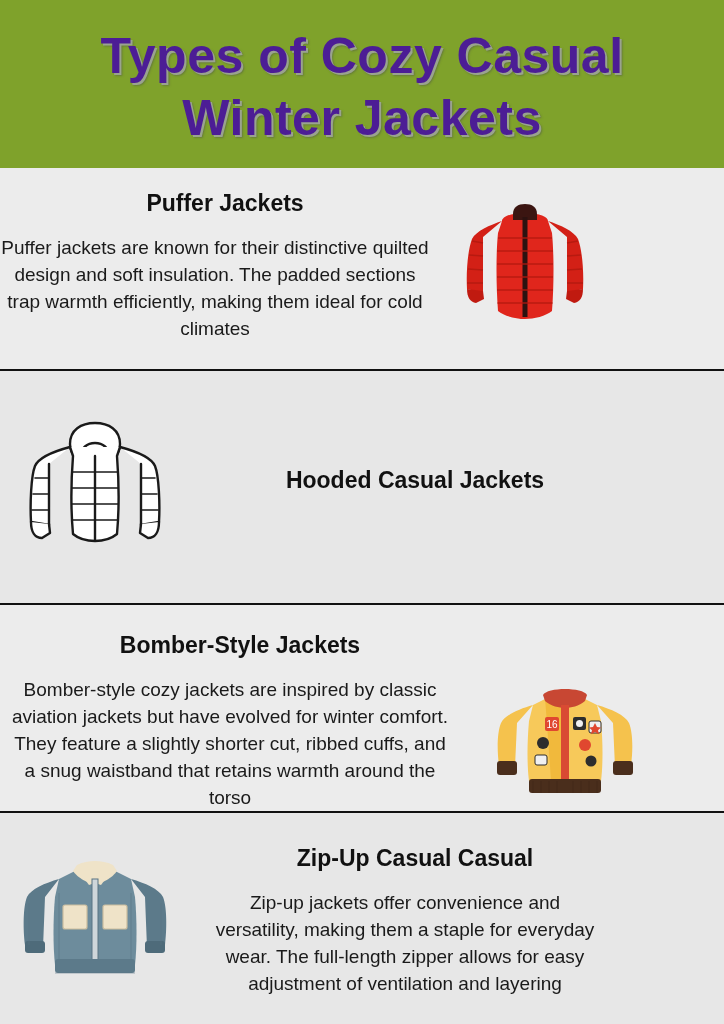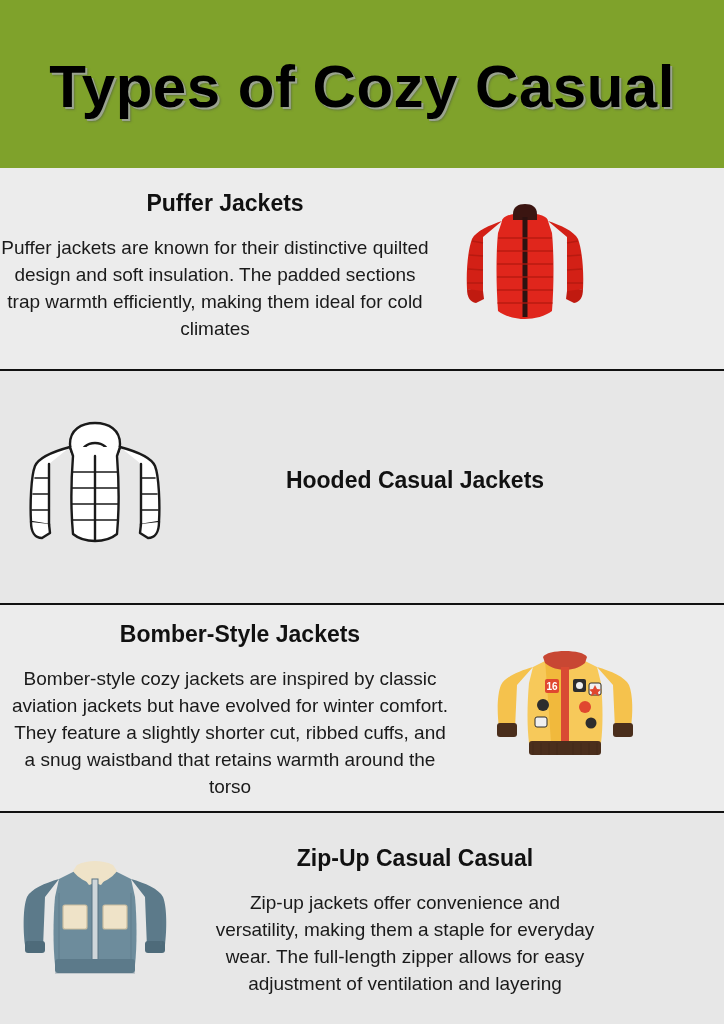--- a/index.html
+++ b/index.html
@@ -22,54 +22,53 @@
   .header {
     background: #7fa22b;
     height: 172px;
     display: flex;
     flex-direction: column;
     align-items: center;
     justify-content: center;
     padding-top: 6px;
   }
   .header h1 {
-    font-size: 60px;
+    font-size: 50px;
     line-height: 62px;
     font-weight: bold;
-    color: #000000;
+    color: #4c1d95;
     text-align: center;
     letter-spacing: 0.5px;
     text-shadow: 2px 2px 0 #9aa38f, 3px 3px 2px rgba(80,90,70,.5);
   }
 
   
   .section {
     position: relative;
     border-bottom: 2px solid #111;
     background: #ececec;
     display: flex;
     align-items: center;
   }
   .section.alt { background: #e7e7e7; }
   .sec1 { height: 208px; }
   .sec2 { height: 240px; }
-  .sec3 { height: 214px; }
+  .sec3 { height: 214px; align-items: flex-end; }
   .sec4 { height: 216px; border-bottom: none; }
 
   .textcol {
     flex: 1 1 auto;
     padding: 0 18px;
   }
   .imgcol {
     flex: 0 0 auto;
     width: 190px;
     display: flex;
     align-items: center;
     justify-content: center;
-    font-weight: bold;
   }
 
   .sec-title {
     font-size: 23px;
     font-weight: bold;
     color: #111;
     text-align: center;
     line-height: 34px;
     margin-bottom: 14px;
     padding-left: 20px;
@@ -92,20 +91,21 @@
   svg { display: block; }
 </style>
 </head>
 <body>
 
 <div class="page">
 
   <div class="header">
     <h1>
       <span>Types of Cozy Casual</span><br>
+      <span>Winter Jackets</span>
     </h1>
   </div>
 
   <div class="section sec1">
     <div class="textcol">
       <div class="sec-title">Puffer Jackets</div>
       <div class="sec-body">Puffer jackets are known for their distinctive quilted design and soft insulation. The padded sections trap warmth efficiently, making them ideal for cold climates</div>
     </div>
     <div class="imgcol">
 

